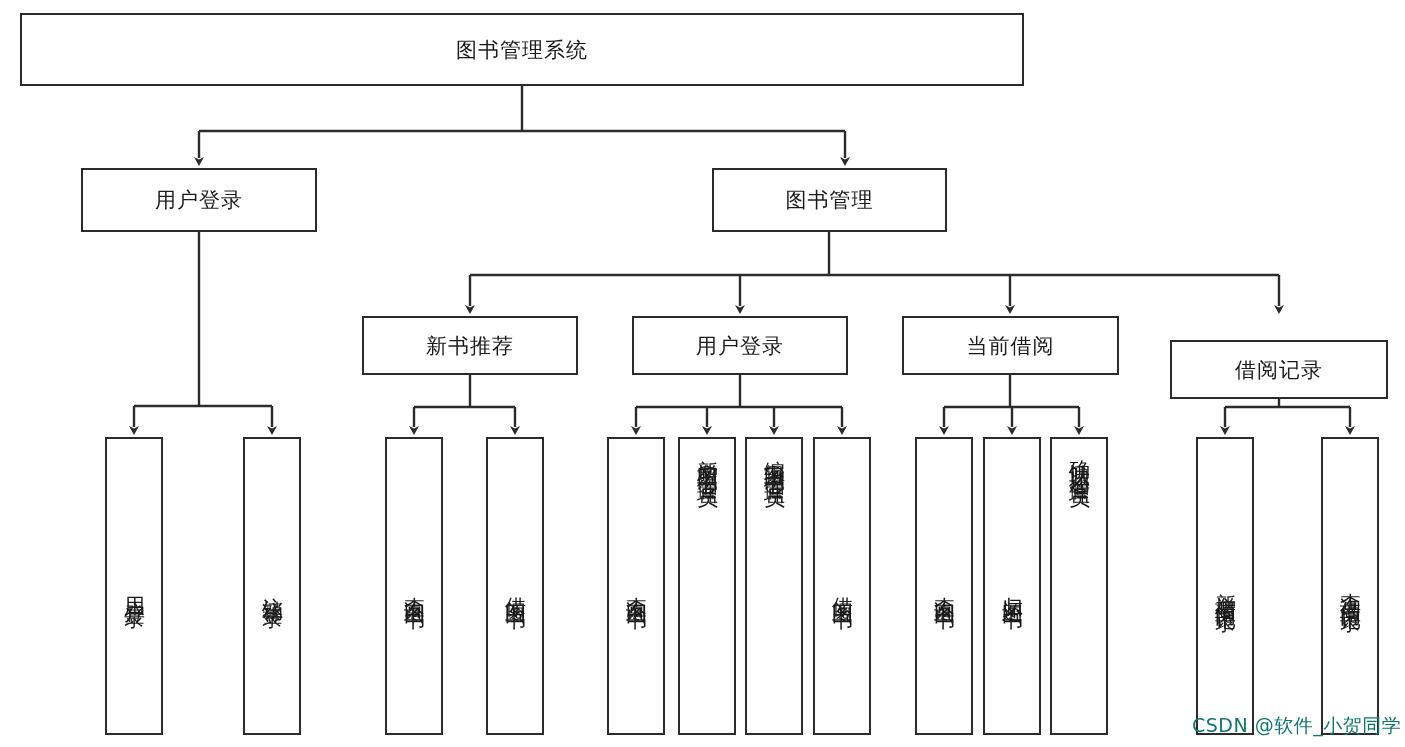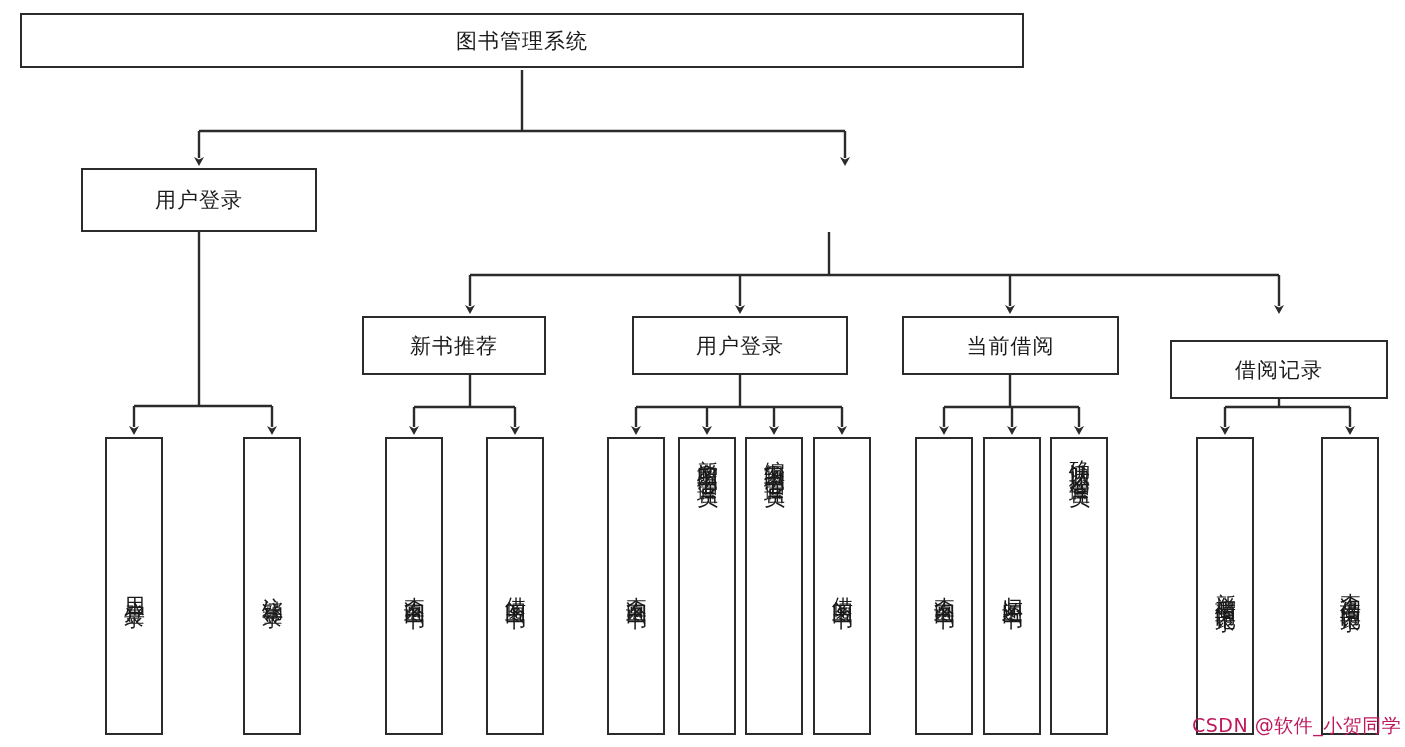--- a/index.html
+++ b/index.html
@@ -54,21 +54,21 @@
     align-self: flex-start;
   }
   .node.v.mid {
     align-items: center;
   }
   .watermark {
     position: absolute;
     left: 1192px;
     top: 713px;
     font-size: 19px;
-    color: #be185d;
+    color: #0f766e;
     white-space: nowrap;
     z-index: 3;
     letter-spacing: 0.5px;
   }
 </style>
 </head>
 <body>
 
 <div id="canvas">
 
@@ -127,29 +127,32 @@
     </g>
 
     <g stroke="#2b2b2b" stroke-width="2.4" fill="none">
       <path d="M1279,375 L1279,407"></path>
       <path d="M1225,407 L1350,407"></path>
       <path d="M1225,407 L1225,427" marker-end="url(#arrow)"></path>
       <path d="M1350,407 L1350,427" marker-end="url(#arrow)"></path>
     </g>
   </svg>
 
-  <div class="node h" style="left:20px; top:13px; width:1004px; height:55px;">
+  <div class="node h" style="left:20px; top:13px; width:1004px; height:73px;">
     <span>图书管理系统</span>
   </div>
 
   <div class="node h" style="left:81px; top:168px; width:236px; height:64px;">
     <span>用户登录</span>
   </div>
-
-  <div class="node h" style="left:362px; top:316px; width:184px; height:59px;">
+  <div class="node h" style="left:712px; top:168px; width:235px; height:64px;">
+    <span>图书管理</span>
+  </div>
+
+  <div class="node h" style="left:362px; top:316px; width:216px; height:59px;">
     <span>新书推荐</span>
   </div>
   <div class="node h" style="left:632px; top:316px; width:216px; height:59px;">
     <span>用户登录</span>
   </div>
   <div class="node h" style="left:902px; top:316px; width:217px; height:59px;text-align:right;">
     <span>当前借阅</span>
   </div>
   <div class="node h" style="left:1170px; top:316px; width:218px; height:59px;margin-top:24px;">
     <span>借阅记录</span>

